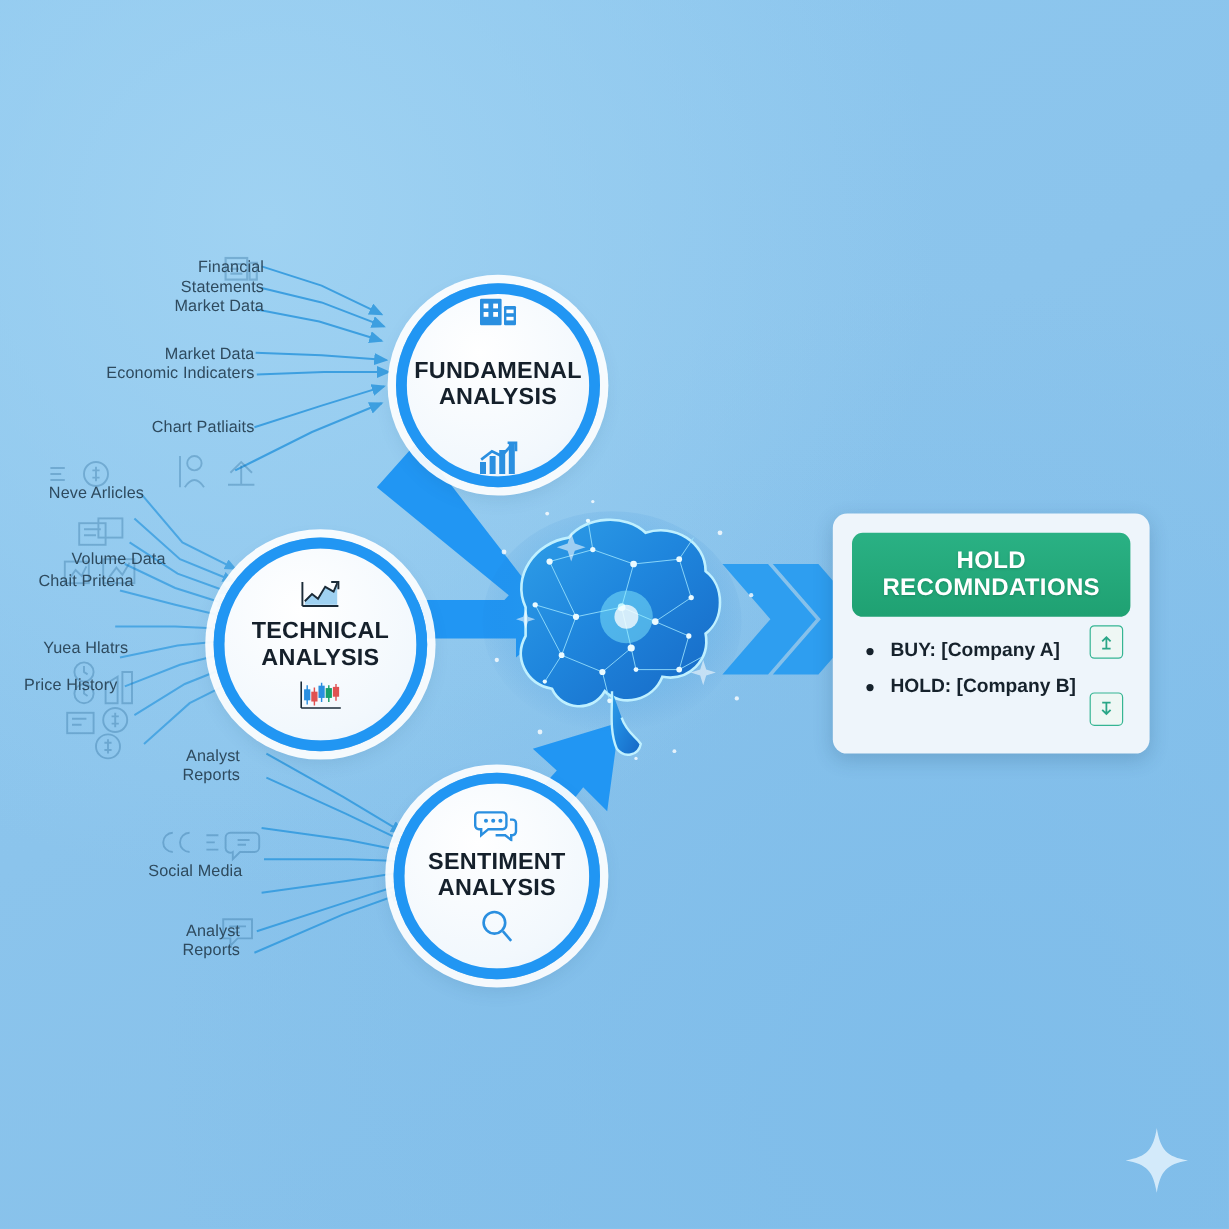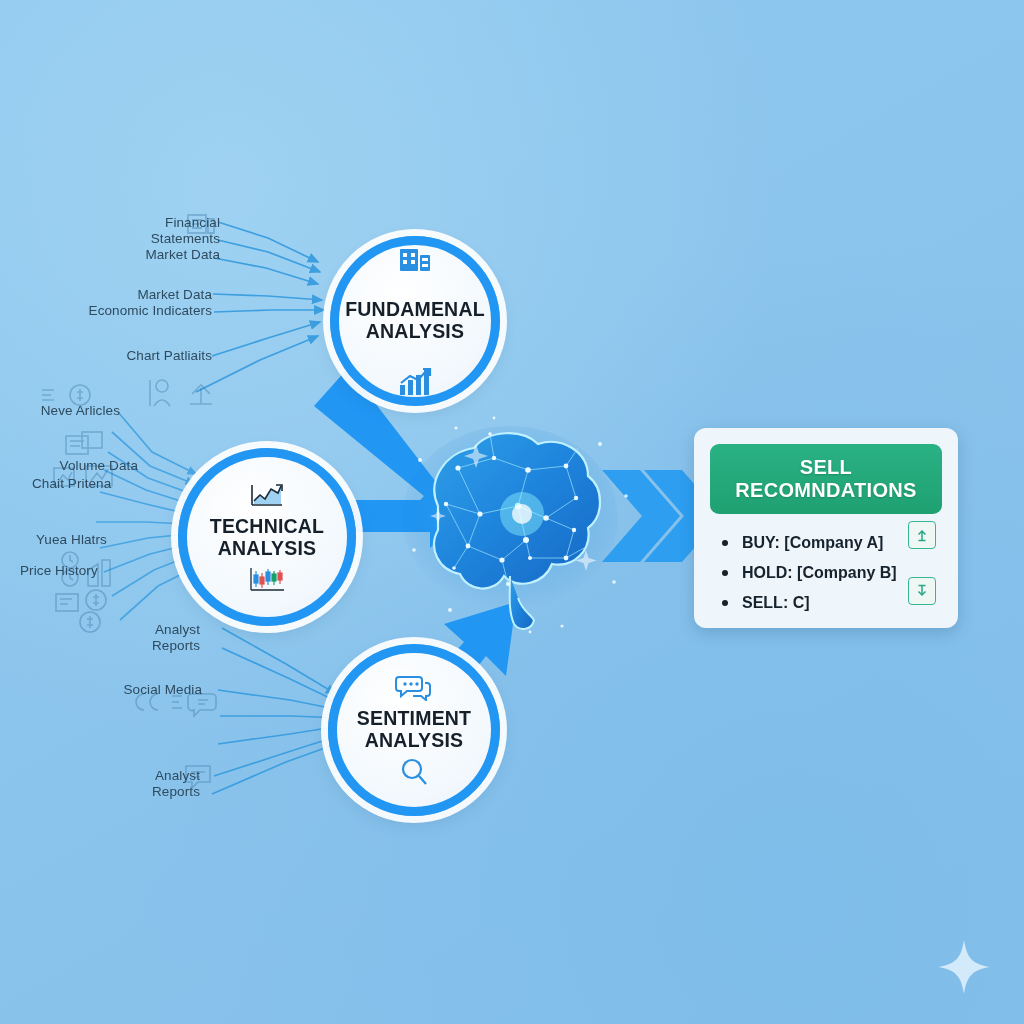--- a/index.html
+++ b/index.html
@@ -208,21 +208,21 @@
   <div class="lbl" style="left:20px;top:403px;width:100px;text-align:right;"><span>Neve Arlicles</span></div>
   <div class="lbl" style="left:38px;top:458px;width:100px;text-align:right;"><span>Volume Data</span></div>
   <div class="lbl" style="left:32px;top:476px;width:110px;text-align:left;"><span>Chait Pritena</span></div>
 
   <div class="lbl" style="left:20px;top:515px;width:110px;text-align:left;margin-top:48px;"><span>Price History</span></div>
   <div class="lbl" style="left:36px;top:532px;width:100px;text-align:left;"><span>Yuea Hlatrs</span></div>
 
   <div class="lbl" style="left:90px;top:622px;width:110px;"><span>Analyst</span>
 <span>Reports</span></div>
 
-  <div class="lbl" style="left:86px;top:682px;width:116px;"><span>Social Media</span></div>
+  <div class="lbl" style="left:86px;top:718px;width:116px;"><span>Social Media</span></div>
 
   <div class="lbl" style="left:90px;top:768px;width:110px;"><span>Analyst</span>
 <span>Reports</span></div>
 
   <svg width="1024" height="1024" style="position:absolute;left:0;top:0;">
 
     <path d="M356,378 L332,412 L381,446 L409,406 L447,432 L471,450 L443,456 L457,482 L412,452 L384,490 L332,456 L356,378 Z" fill="#2196f3" opacity="0"></path>
     <g fill="#2196f3">
       <path d="M350,374 L316,412 L424,498 L402,524 L478,534 L462,459 L440,484 L350,374 Z" opacity="0"></path>
       <path d="M358,372 L324,410 L434,500 L410,526 L486,534 L468,458 L446,486 L358,372 Z" transform="translate(-10,-4)"></path>
@@ -375,26 +375,25 @@
     <svg class="ic ic-bot" width="30" height="30" viewBox="0 0 30 30">
       <g fill="none" stroke="#2a8fe0" stroke-width="2.2">
         <circle cx="13" cy="12" r="9"></circle>
           <path d="M20,19 L27,27"></path>
       </g>
     </svg>
   </div>
 
   <div id="reccard">
     <div id="recheader">
-      <span><span>SELL</span><br><span>RECOMNDATIONS</span></span>
+      <span><span>HOLD</span><br><span>RECOMNDATIONS</span></span>
     </div>
     <ul id="reclist">
       <li><span>BUY: [Company A]</span></li>
       <li><span>HOLD: [Company B]</span></li>
-      <li><span>SELL: C]</span></li>
     </ul>
     <div class="recbtn" style="left:214px;top:93px;">
       <svg width="14" height="14" viewBox="0 0 14 14">
         <g fill="none" stroke="#2aa687" stroke-width="1.5">
             <path d="M7,12 V3 M3.5,6.5 L7,3 L10.5,6.5 M3.5,12.5 h7"></path>
           </g>
       </svg>
     </div>
     <div class="recbtn" style="left:214px;top:149px;">
       <svg width="14" height="14" viewBox="0 0 14 14">

